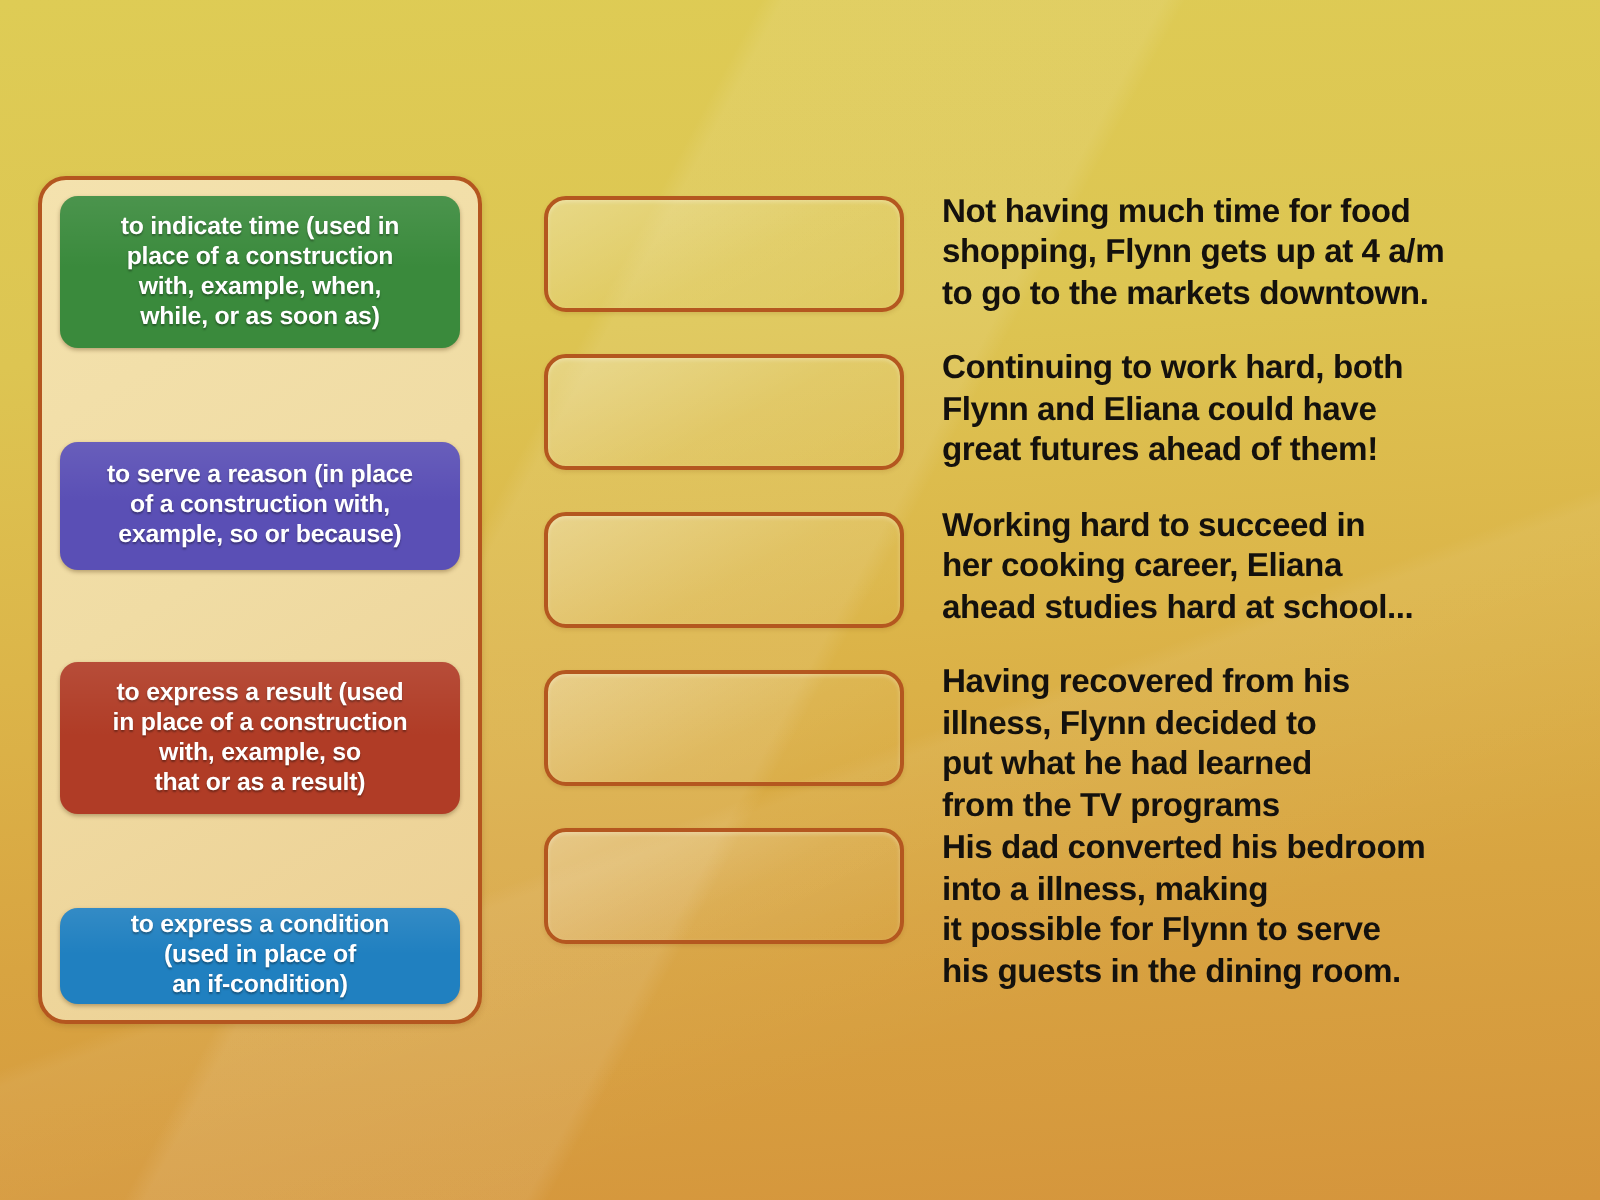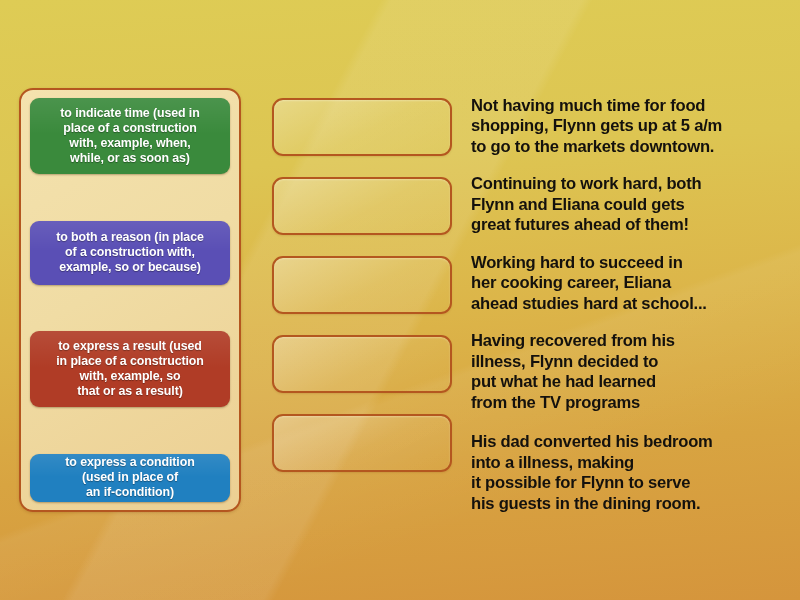--- a/index.html
+++ b/index.html
@@ -116,33 +116,33 @@
   .prompt {
     color: #14110d;
     font-weight: bold;
     font-size: 16.6px;
     line-height: 1.235;
     letter-spacing: -0.22px;
     white-space: pre-line;
     margin-bottom: 17px;
   }
   .prompt:last-child { margin-bottom: 0; }
-  .prompt.p3 { margin-bottom: 19px; }
+  .prompt.p3 { margin-bottom: 1px; }
 </style>
 </head>
 <body>
 
 <div id="stage">
 
   <div id="tile-tray">
     <div class="tile t0" style="background-color: rgb(58, 138, 60);">to indicate time (used in
 place of a construction
 with, example, when,
 while, or as soon as)</div>
-    <div class="tile t1" style="background-color: rgb(90, 79, 181);">to both a reason (in place
+    <div class="tile t1" style="background-color: rgb(90, 79, 181);">to serve a reason (in place
 of a construction with,
 example, so or because)</div>
     <div class="tile t2" style="background-color: rgb(176, 60, 38);">to express a result (used
 in place of a construction
 with, example, so
 that or as a result)</div>
     <div class="tile t3" style="background-color: rgb(32, 128, 192);">to express a condition
 (used in place of
 an if-condition)</div>
   </div>
@@ -150,24 +150,24 @@
   <div id="dropzones">
     <div class="dropzone"></div>
     <div class="dropzone"></div>
     <div class="dropzone"></div>
     <div class="dropzone"></div>
     <div class="dropzone"></div>
   </div>
 
   <div id="prompts">
     <div class="prompt p0">Not having much time for food
-shopping, Flynn gets up at 5 a/m
+shopping, Flynn gets up at 4 a/m
 to go to the markets downtown.</div>
     <div class="prompt p1">Continuing to work hard, both
-Flynn and Eliana could gets
+Flynn and Eliana could have
 great futures ahead of them!</div>
     <div class="prompt p2">Working hard to succeed in
 her cooking career, Eliana
 ahead studies hard at school...</div>
     <div class="prompt p3">Having recovered from his
 illness, Flynn decided to
 put what he had learned
 from the TV programs</div>
     <div class="prompt p4">His dad converted his bedroom
 into a illness, making

